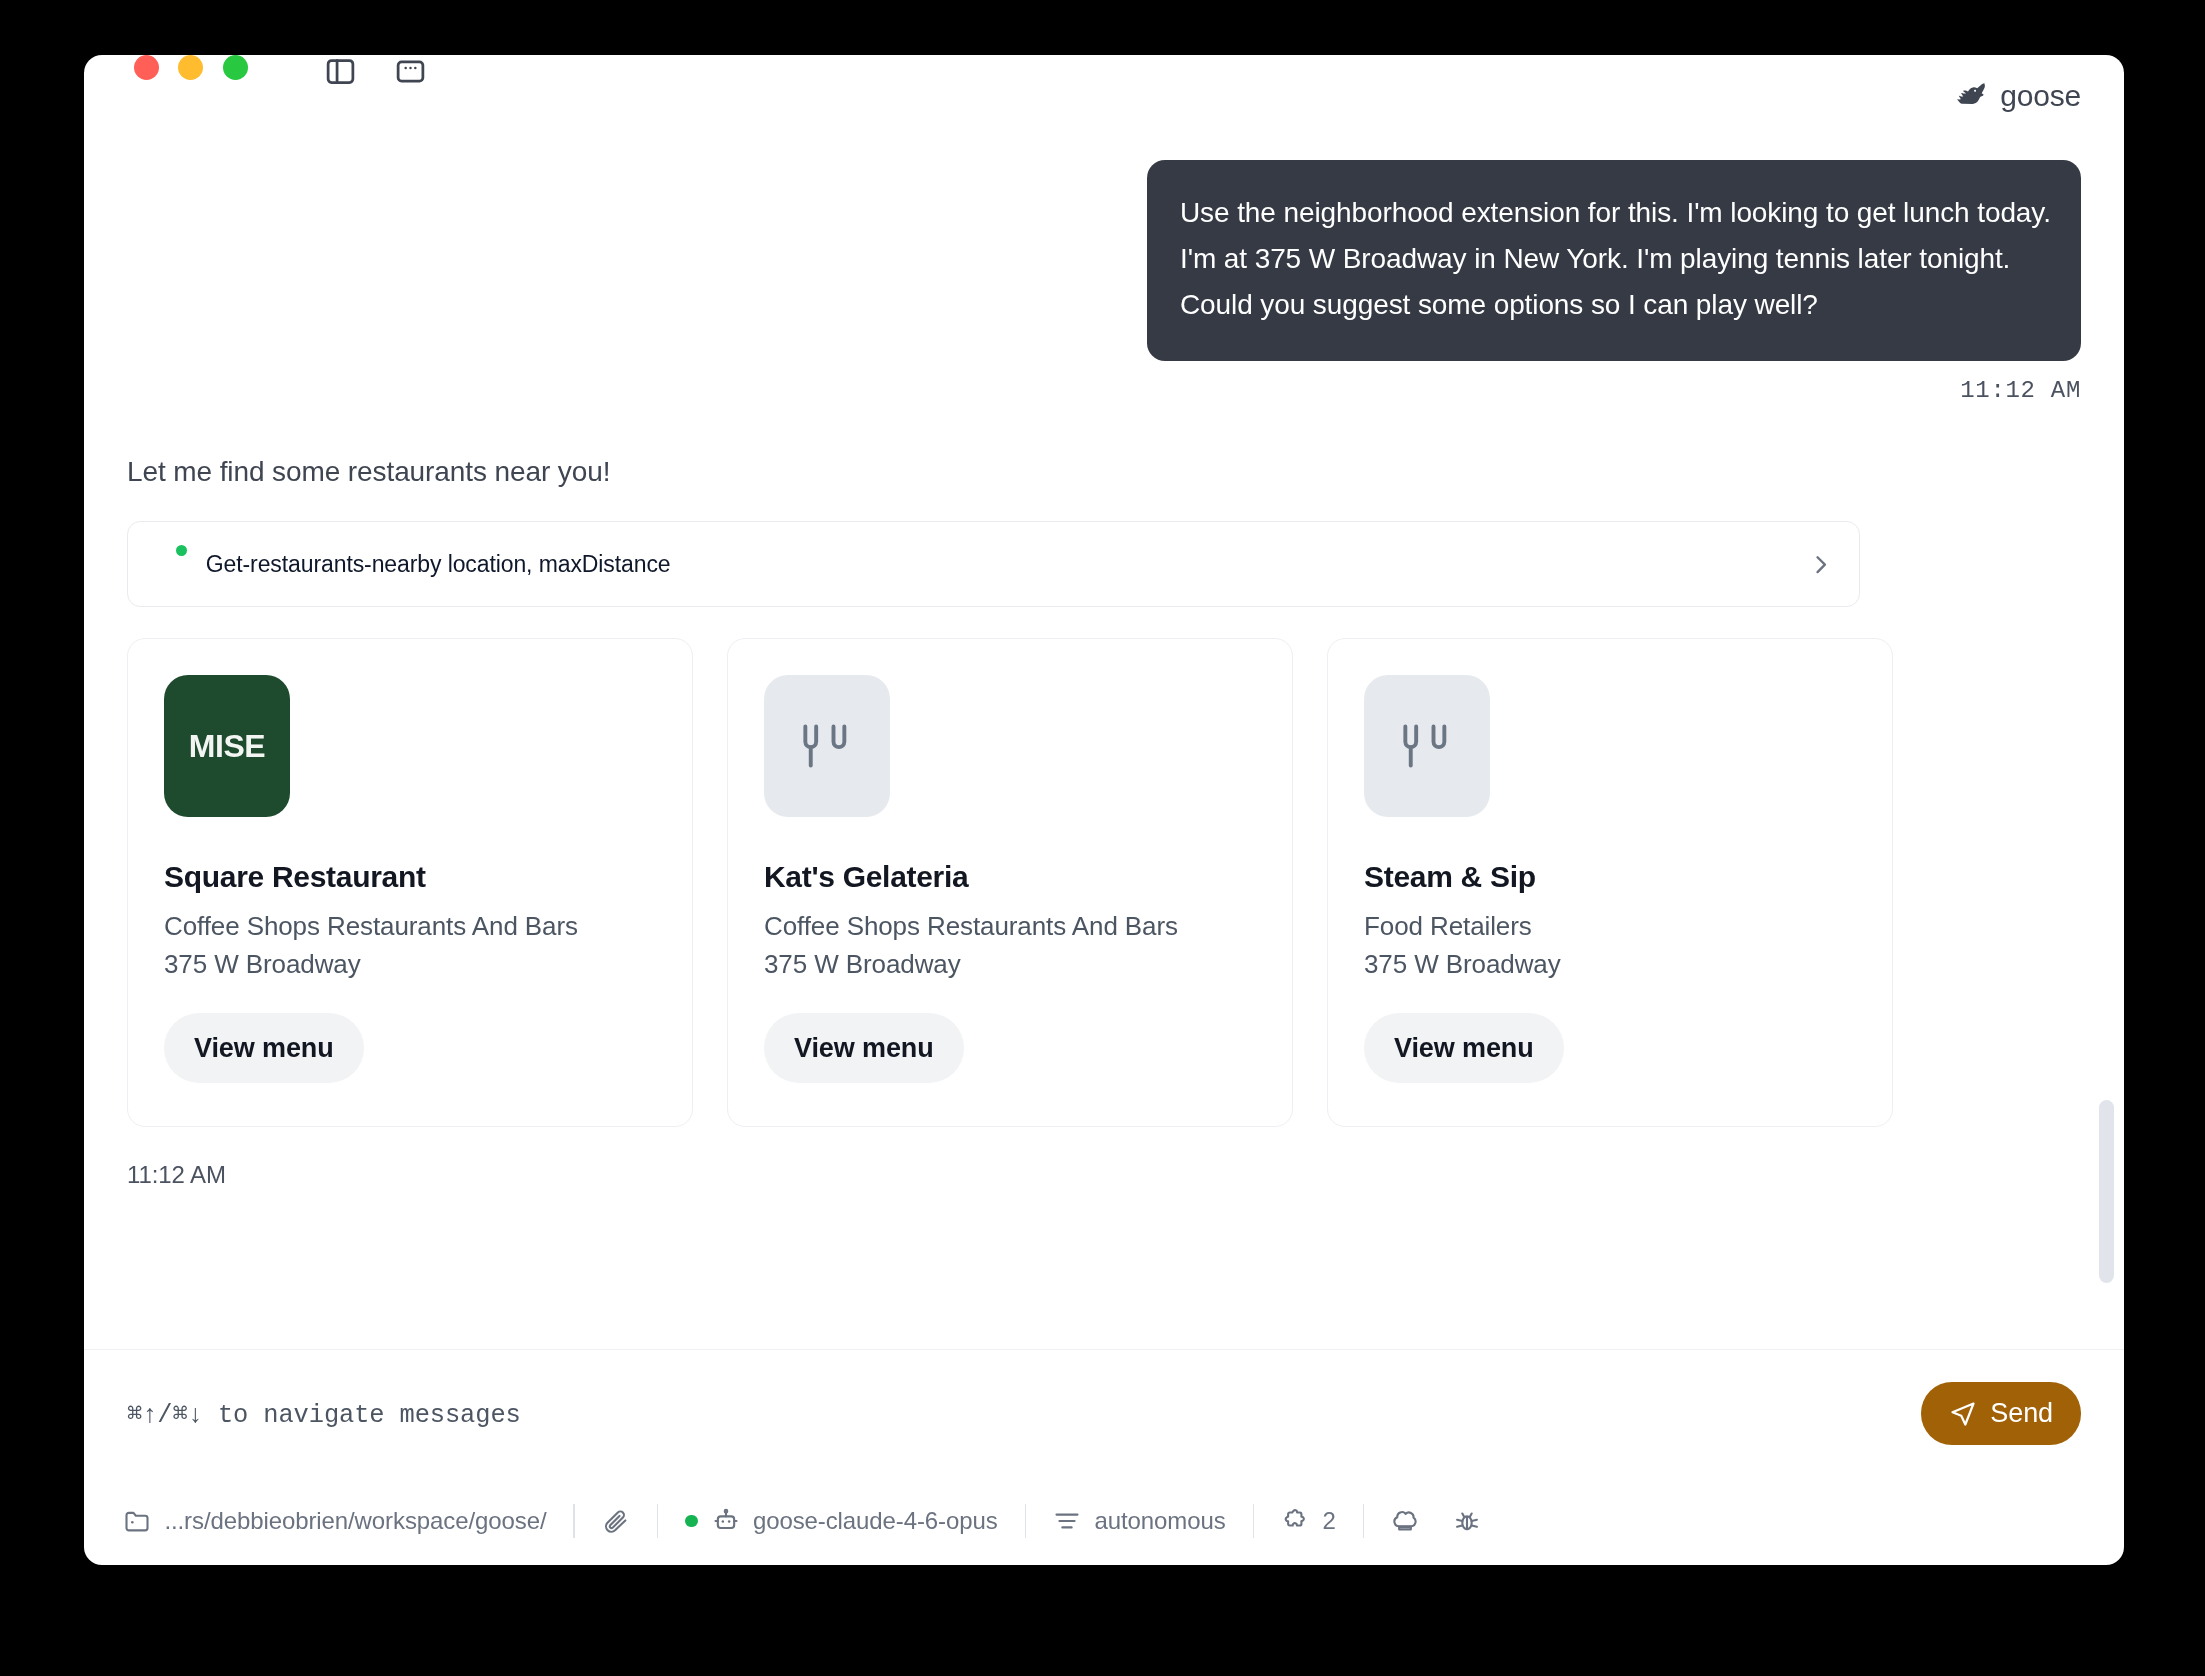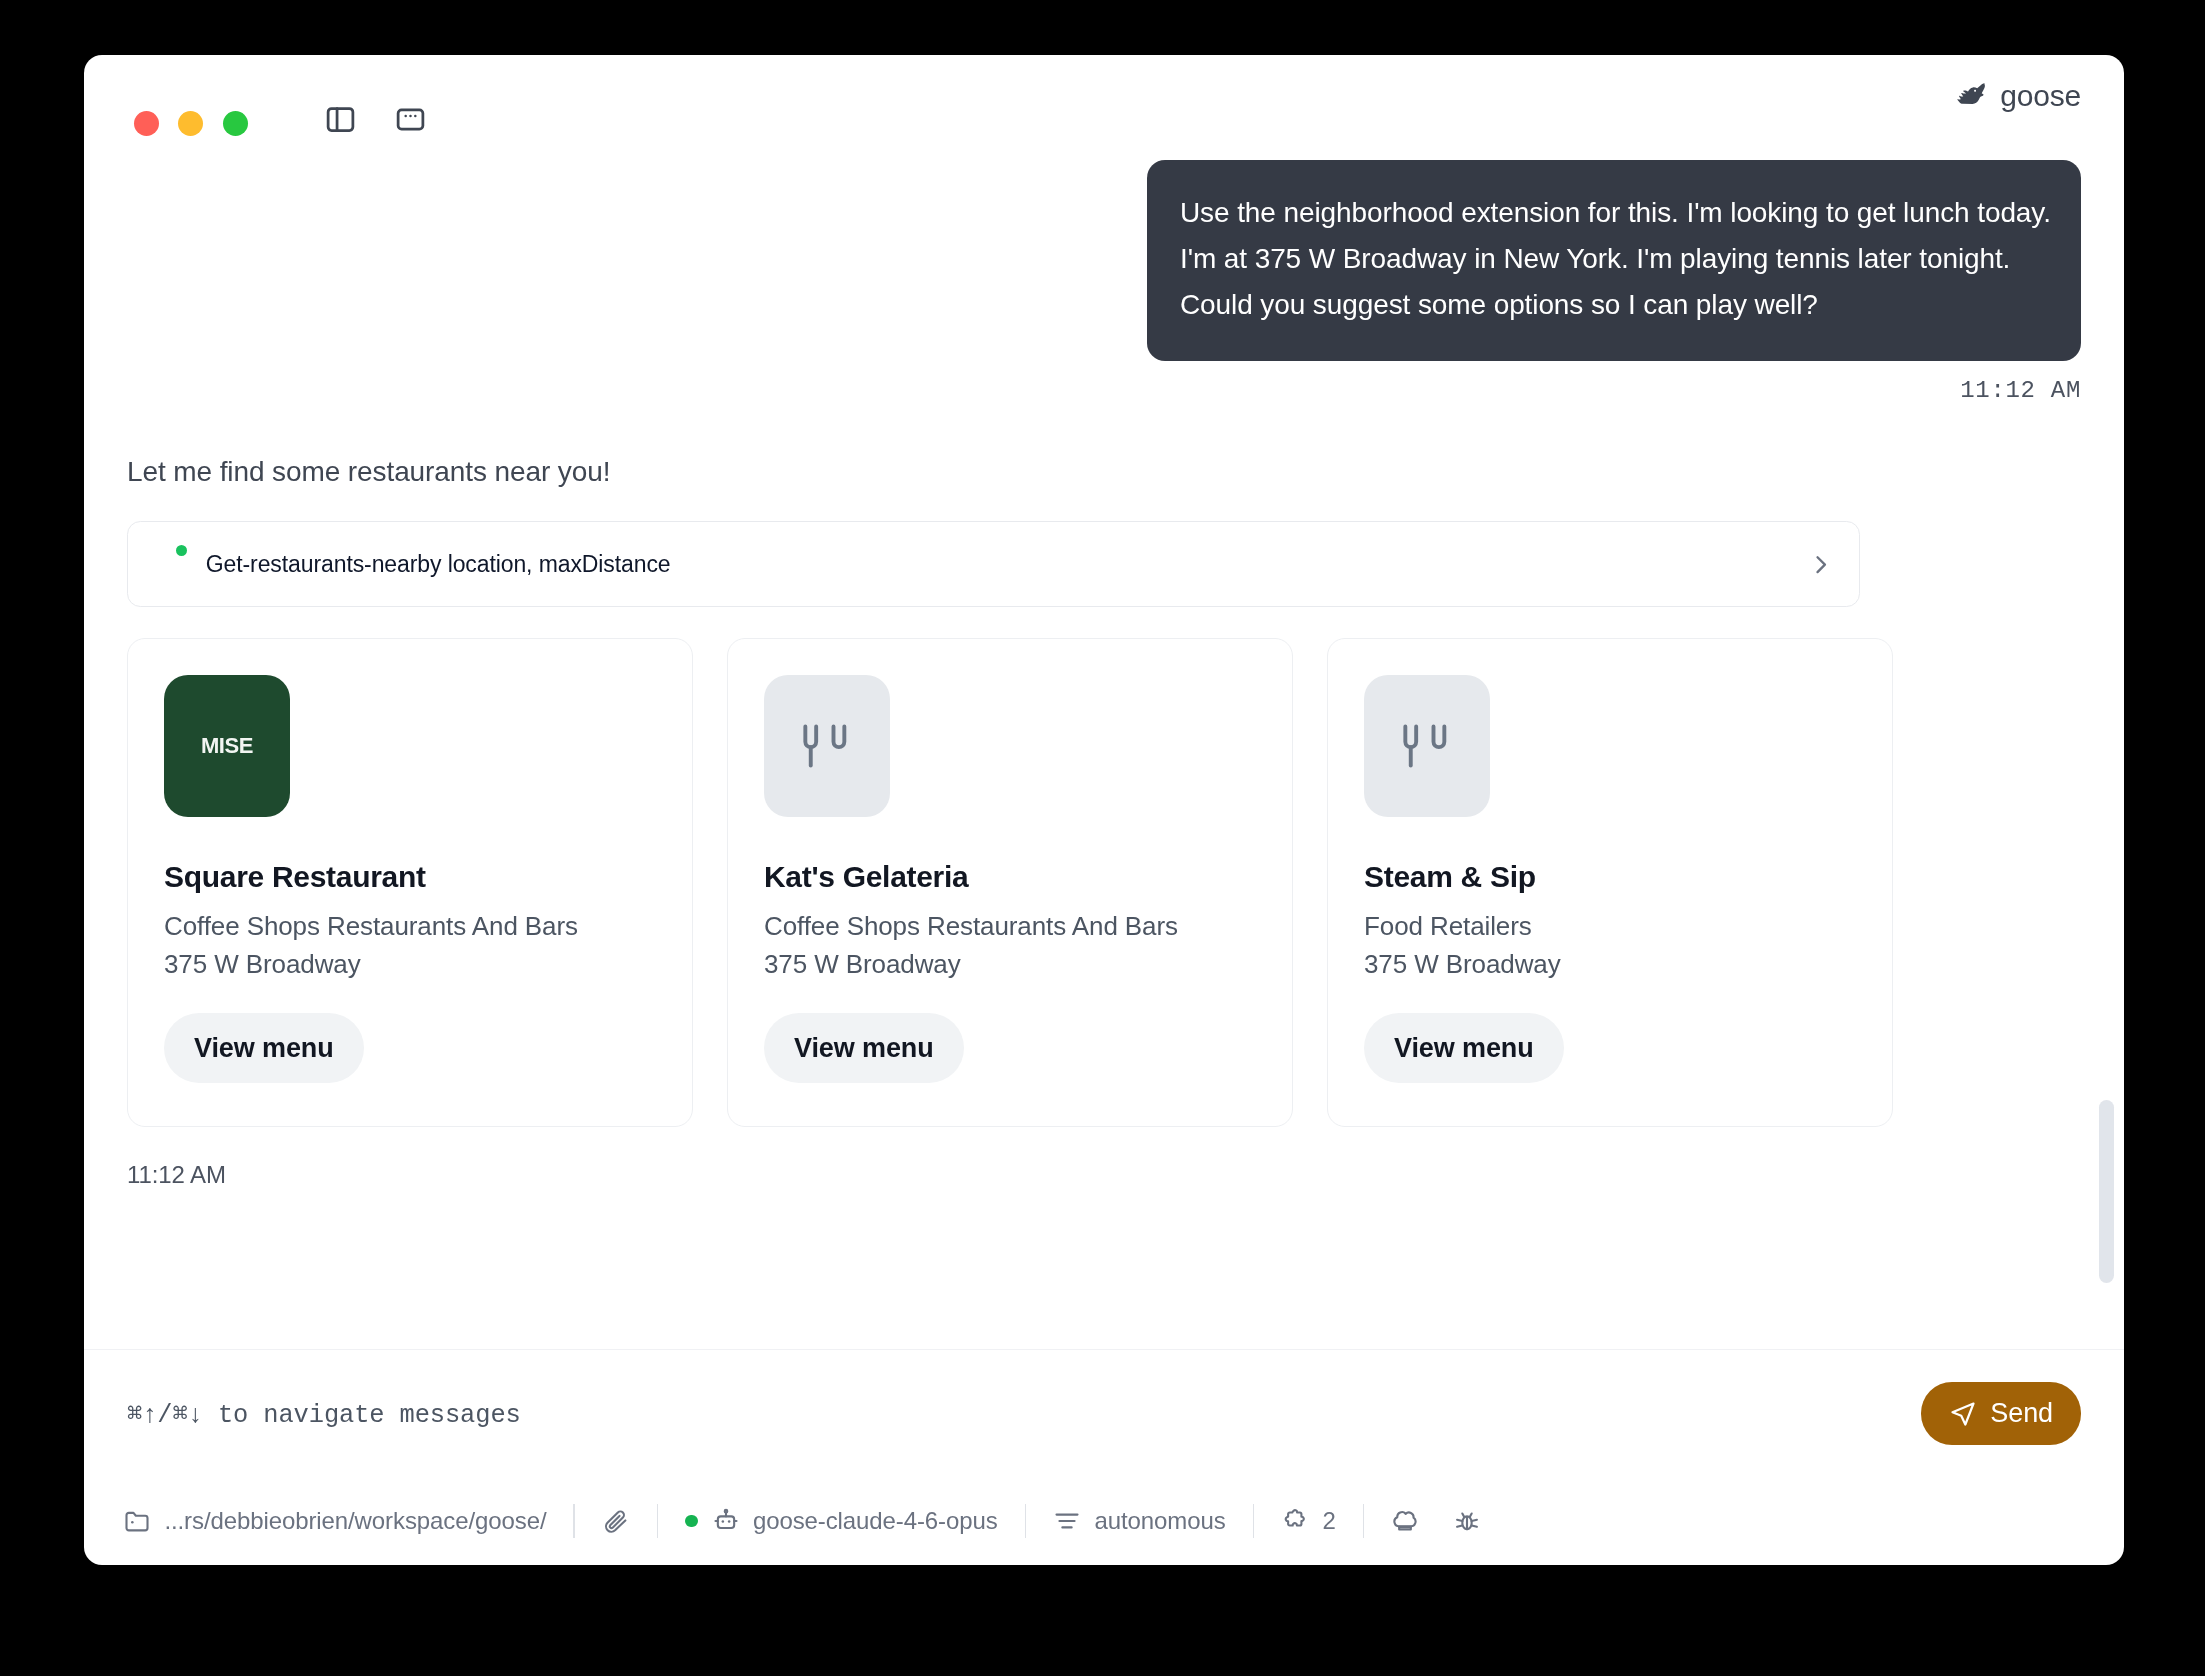--- a/index.html
+++ b/index.html
@@ -25,21 +25,21 @@
     display: flex;
     flex-direction: column;
   }
 
   
   .titlebar {
     position: relative;
     height: 81px;
     flex: 0 0 81px;
     display: flex;
-    align-items: flex-end;
+    align-items: flex-start;
     margin-left: 16px;
   }
   .traffic-lights {
     display: flex;
     align-items: center;
     gap: 19.4px;
     margin-left: 34px;
   }
   .tl-dot { width: 25px; height: 25px; border-radius: 50%; }
   .tl-close { background: #ff5f57; }
@@ -182,21 +182,21 @@
     width: 126px; height: 142px;
     border-radius: 24px;
     display: flex;
     align-items: center;
     justify-content: center;
   }
   .card-logo.brandtile { background: #1e4a2e; }
   .card-logo.placeholder { background: #e6e9ed; }
   .logo-text {
     color: #f2f5f2;
-    font-size: 22px;
+    font-size: 32px;
     font-weight: bold;
     letter-spacing: -0.4px;
   }
   .utensils { width: 52px; height: 52px; display: block; }
 
   .card-title {
     margin-top: 43px;
     font-size: 30px;
     font-weight: bold;
     color: #121722;

